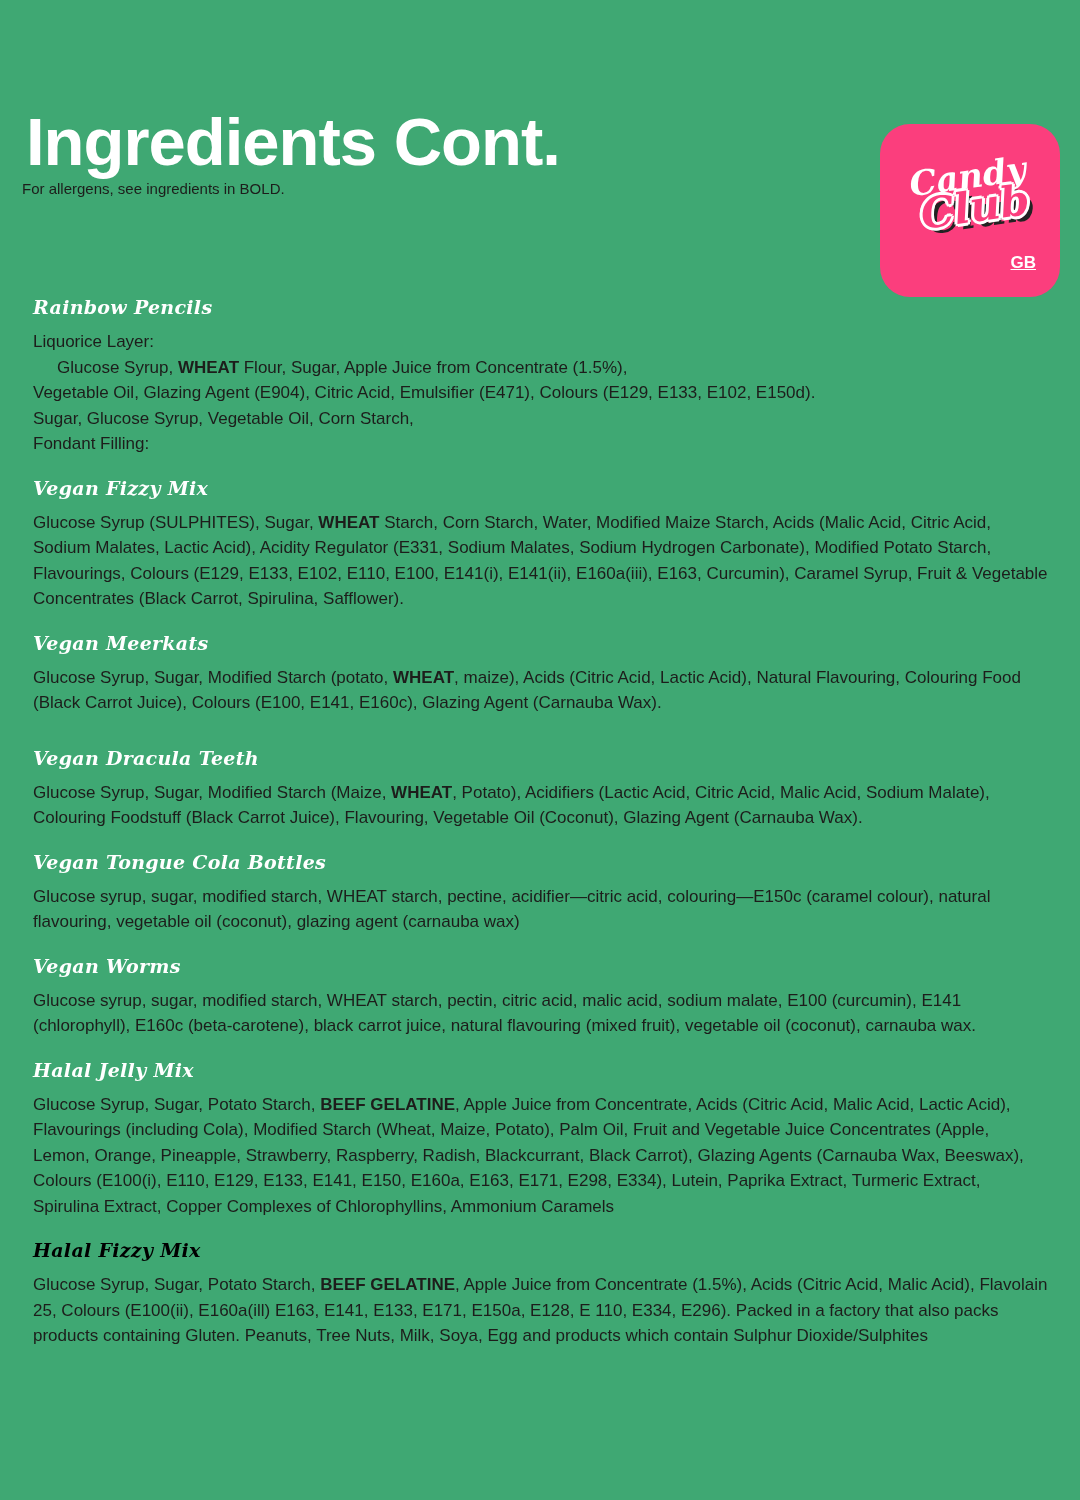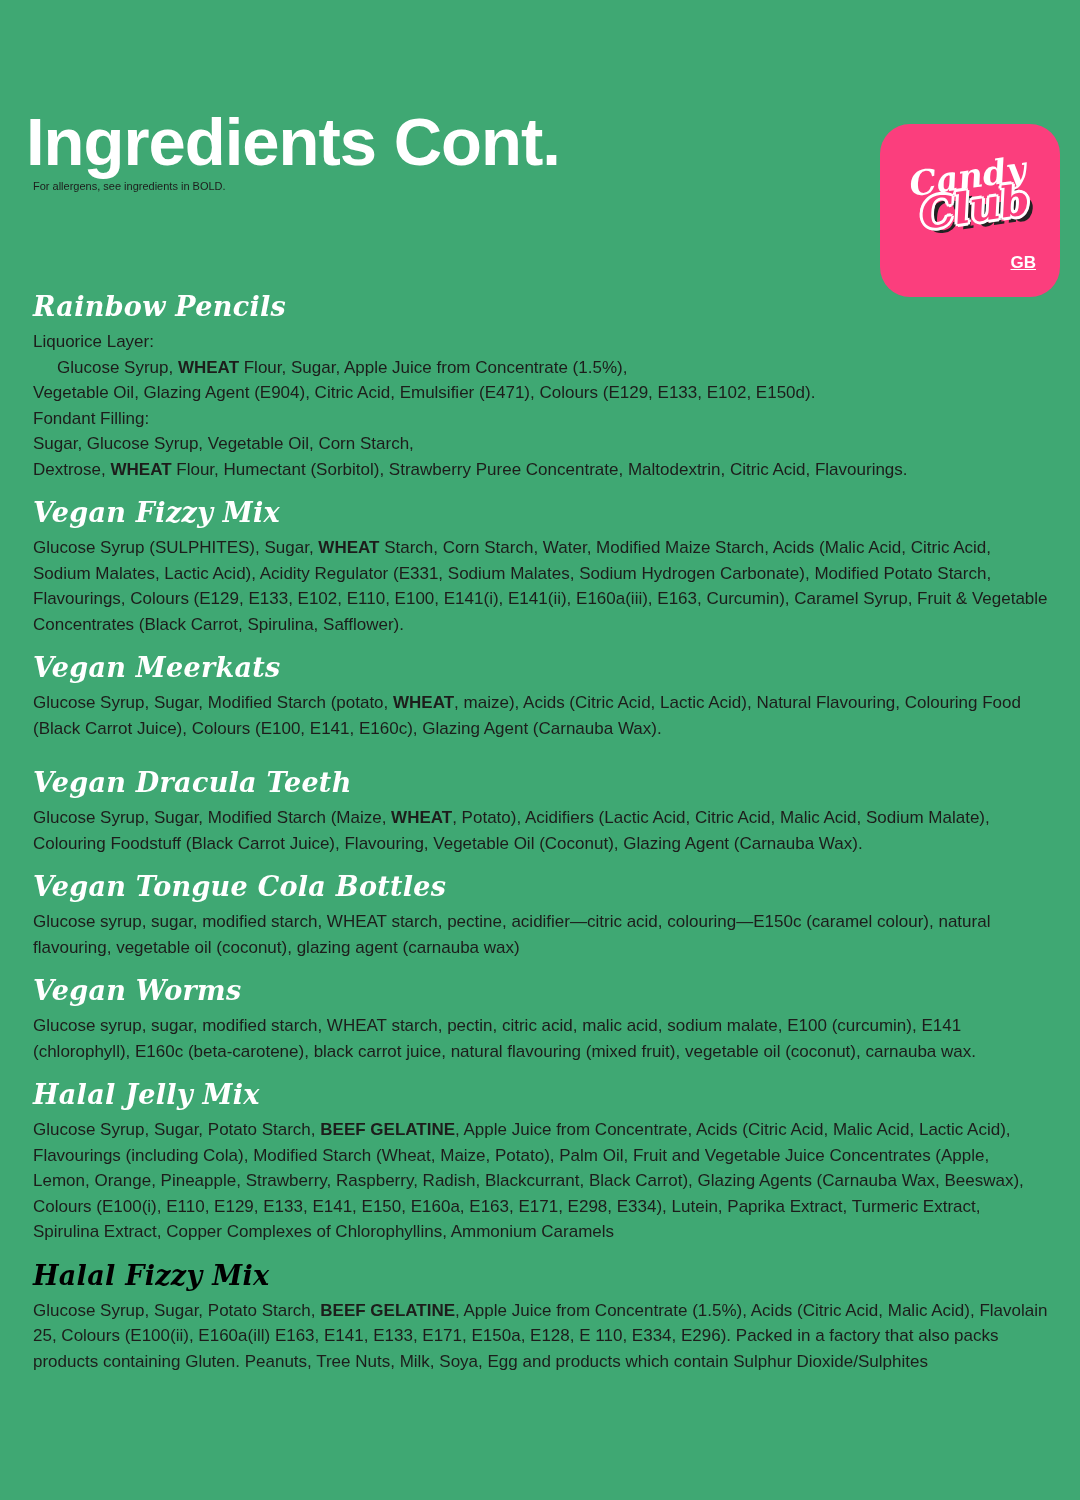--- a/index.html
+++ b/index.html
@@ -18,23 +18,23 @@
     left: 26px;
     top: 58px;
     font-size: 67px;
     font-weight: 700;
     letter-spacing: -1px;
     color: #ffffff;
     font-family: "Liberation Sans", sans-serif;
   }
   .allergen-note {
     position: absolute;
-    left: 33px;
+    left: 22px;
     top: 180px;
-    font-size: 11px;
+    font-size: 15px;
     color: #1d1d1b;
   }
 
   
   .logo {
     position: absolute;
     top: 124px;
     right: 20px;
     width: 180px;
     height: 173px;
@@ -87,21 +87,21 @@
   .content {
     position: absolute;
     left: 33px;
     right: 30px;
     top: 293px;
   }
   .section-heading {
     font-family: "DejaVu Serif", serif;
     font-style: italic;
     font-weight: 700;
-    font-size: 27px;
+    font-size: 19px;
     line-height: 28px;
     color: #ffffff;
     margin: 17px 0 8px 0;
     letter-spacing: 0.3px;
   }
   .section:first-child .section-heading { margin-top: 0; }
   .para {
     font-size: 17px;
     line-height: 25.5px;
     color: #1d1d1b;
@@ -125,23 +125,22 @@
     </div>
     <span class="logo-badge">GB</span>
   </div>
 
   <div class="content">
       <section class="section">
         <h3 class="section-heading" style="color: rgb(255, 255, 255);">Rainbow Pencils</h3>
         <p class="para" style="color: rgb(29, 29, 27);"><span>Liquorice Layer:</span></p>
         <p class="para" style="color: rgb(29, 29, 27); margin-left: 24px;"><span>Glucose Syrup, </span><strong>WHEAT</strong><span> Flour, Sugar, Apple Juice from Concentrate (1.5%),</span></p>
         <p class="para" style="color: rgb(29, 29, 27);"><span>Vegetable Oil, Glazing Agent (E904), Citric Acid, Emulsifier (E471), Colours (E129, E133, E102, E150d).</span></p>
+        <p class="para" style="color: rgb(29, 29, 27);"><span>Sugar, Glucose Syrup, Vegetable Oil, Corn Starch,</span></p>
         <p class="para" style="color: rgb(29, 29, 27);"><span>Fondant Filling:</span></p>
-        <p class="para" style="color: rgb(29, 29, 27);"><span>Sugar, Glucose Syrup, Vegetable Oil, Corn Starch,</span></p>
-        <p class="para" style="color: rgb(29, 29, 27);"><span>Dextrose, </span><strong>WHEAT</strong><span> Flour, Humectant (Sorbitol), Strawberry Puree Concentrate, Maltodextrin, Citric Acid, Flavourings.</span></p>
       </section>
       <section class="section">
         <h3 class="section-heading" style="color: rgb(255, 255, 255);">Vegan Fizzy Mix</h3>
         <p class="para" style="color: rgb(29, 29, 27);"><span>Glucose Syrup (SULPHITES), Sugar, </span><strong>WHEAT</strong><span> Starch, Corn Starch, Water, Modified Maize Starch, Acids (Malic Acid, Citric Acid, Sodium Malates, Lactic Acid), Acidity Regulator (E331, Sodium Malates, Sodium Hydrogen Carbonate), Modified Potato Starch, Flavourings, Colours (E129, E133, E102, E110, E100, E141(i), E141(ii), E160a(iii), E163, Curcumin), Caramel Syrup, Fruit &amp; Vegetable Concentrates (Black Carrot, Spirulina, Safflower).</span></p>
       </section>
       <section class="section">
         <h3 class="section-heading" style="color: rgb(255, 255, 255);">Vegan Meerkats</h3>
         <p class="para" style="color: rgb(29, 29, 27);"><span>Glucose Syrup, Sugar, Modified Starch (potato, </span><strong>WHEAT</strong><span>, maize), Acids (Citric Acid, Lactic Acid), Natural Flavouring, Colouring Food (Black Carrot Juice), Colours (E100, E141, E160c), Glazing Agent (Carnauba Wax).</span></p>
       </section>
       <section class="section">

